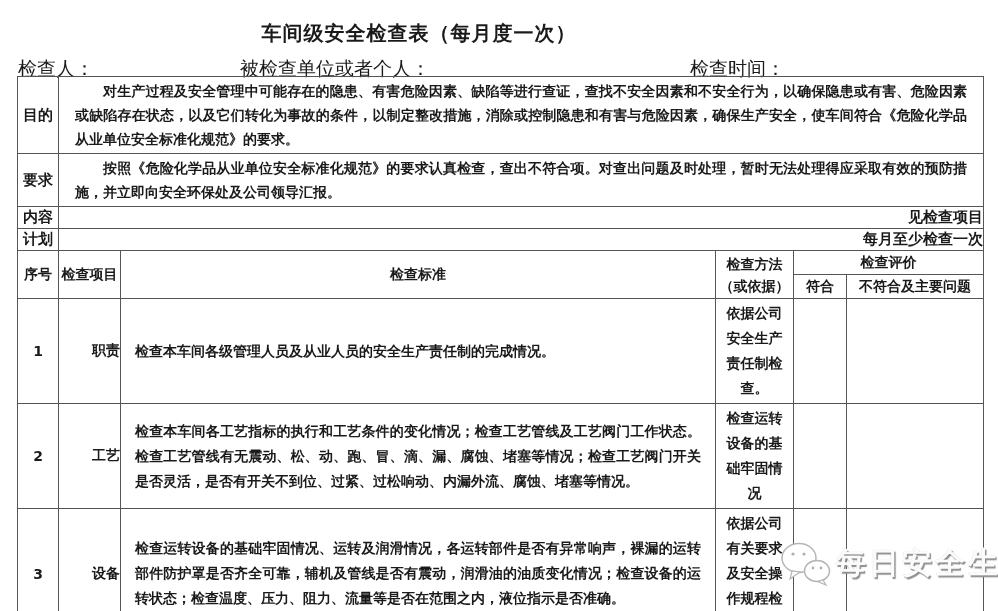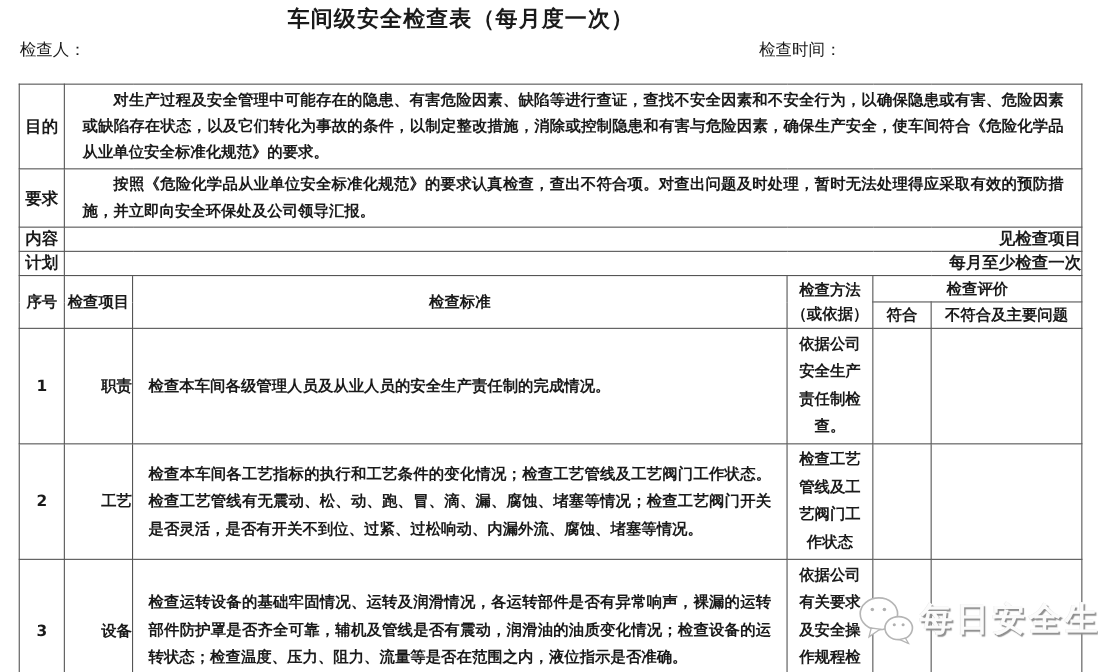--- a/index.html
+++ b/index.html
@@ -6,25 +6,25 @@
   html, body { width: 998px; height: 611px; }
   body {
     position: relative;
     width: 998px; height: 611px;
     background: #ffffff;
     color: #1a1a1a;
     font-family: "DejaVu Sans", "Liberation Sans", sans-serif;
     overflow: hidden;
   }
   .doc-title {
-    position: absolute; top: 4px; left: 0; width: 838px;
+    position: absolute; top: 20px; left: 0; width: 838px;
     text-align: center;
     font-size: 20px; font-weight: bold; letter-spacing: 1px;
   }
-  .info-row { position: absolute; top: 36px; left: 0; width: 998px; height: 20px; font-size: 15px; }
+  .info-row { position: absolute; top: 56px; left: 0; width: 998px; height: 20px; font-size: 19px; }
   .info-row .lbl { position: absolute; white-space: nowrap; }
   .lbl-inspector { left: 18px; }
   .lbl-inspected { left: 240px; }
   .lbl-time { left: 690px; }
 
   table.sheet {
     position: absolute; top: 76px; left: 17px;
     width: 966px;
     border-collapse: collapse;
     table-layout: fixed;
@@ -67,20 +67,21 @@
     white-space: nowrap;
   }
 </style>
 </head>
 <body>
 
 <div class="doc-title">车间级安全检查表（每月度一次）</div>
 
 <div class="info-row">
   <span class="lbl lbl-inspector">检查人：</span>
+  <span class="lbl lbl-inspected">被检查单位或者个人：</span>
   <span class="lbl lbl-time">检查时间：</span>
 </div>
 
 <table class="sheet">
   <colgroup>
     <col style="width:41px">
       <col style="width:62px">
       <col style="width:595px">
     <col style="width:78px">
       <col style="width:53px">
@@ -131,21 +132,21 @@
     <td class="cell-standard">检查本车间各级管理人员及从业人员的安全生产责任制的完成情况。</td>
     <td class="cell-method">依据公司安全生产责任制检查。</td>
     <td class="cell-blank"></td>
     <td class="cell-blank"></td>
   </tr>
 
   <tr class="r2">
     <td class="cell-no">2</td>
     <td class="cell-item">工艺</td>
     <td class="cell-standard">检查本车间各工艺指标的执行和工艺条件的变化情况；检查工艺管线及工艺阀门工作状态。检查工艺管线有无震动、松、动、跑、冒、滴、漏、腐蚀、堵塞等情况；检查工艺阀门开关是否灵活，是否有开关不到位、过紧、过松响动、内漏外流、腐蚀、堵塞等情况。</td>
-    <td class="cell-method">检查工艺管线及工艺阀门工作状态</td>
+    <td class="cell-method">检查运转设备的基础牢固情况</td>
     <td class="cell-blank"></td>
     <td class="cell-blank"></td>
   </tr>
 
   <tr class="r3">
     <td class="cell-no">3</td>
     <td class="cell-item">设备</td>
     <td class="cell-standard">检查运转设备的基础牢固情况、运转及润滑情况，各运转部件是否有异常响声，裸漏的运转部件防护罩是否齐全可靠，辅机及管线是否有震动，润滑油的油质变化情况；检查设备的运转状态；检查温度、压力、阻力、流量等是否在范围之内，液位指示是否准确。</td>
     <td class="cell-method">依据公司有关要求及安全操作规程检查现场</td>
     <td class="cell-blank"></td>

